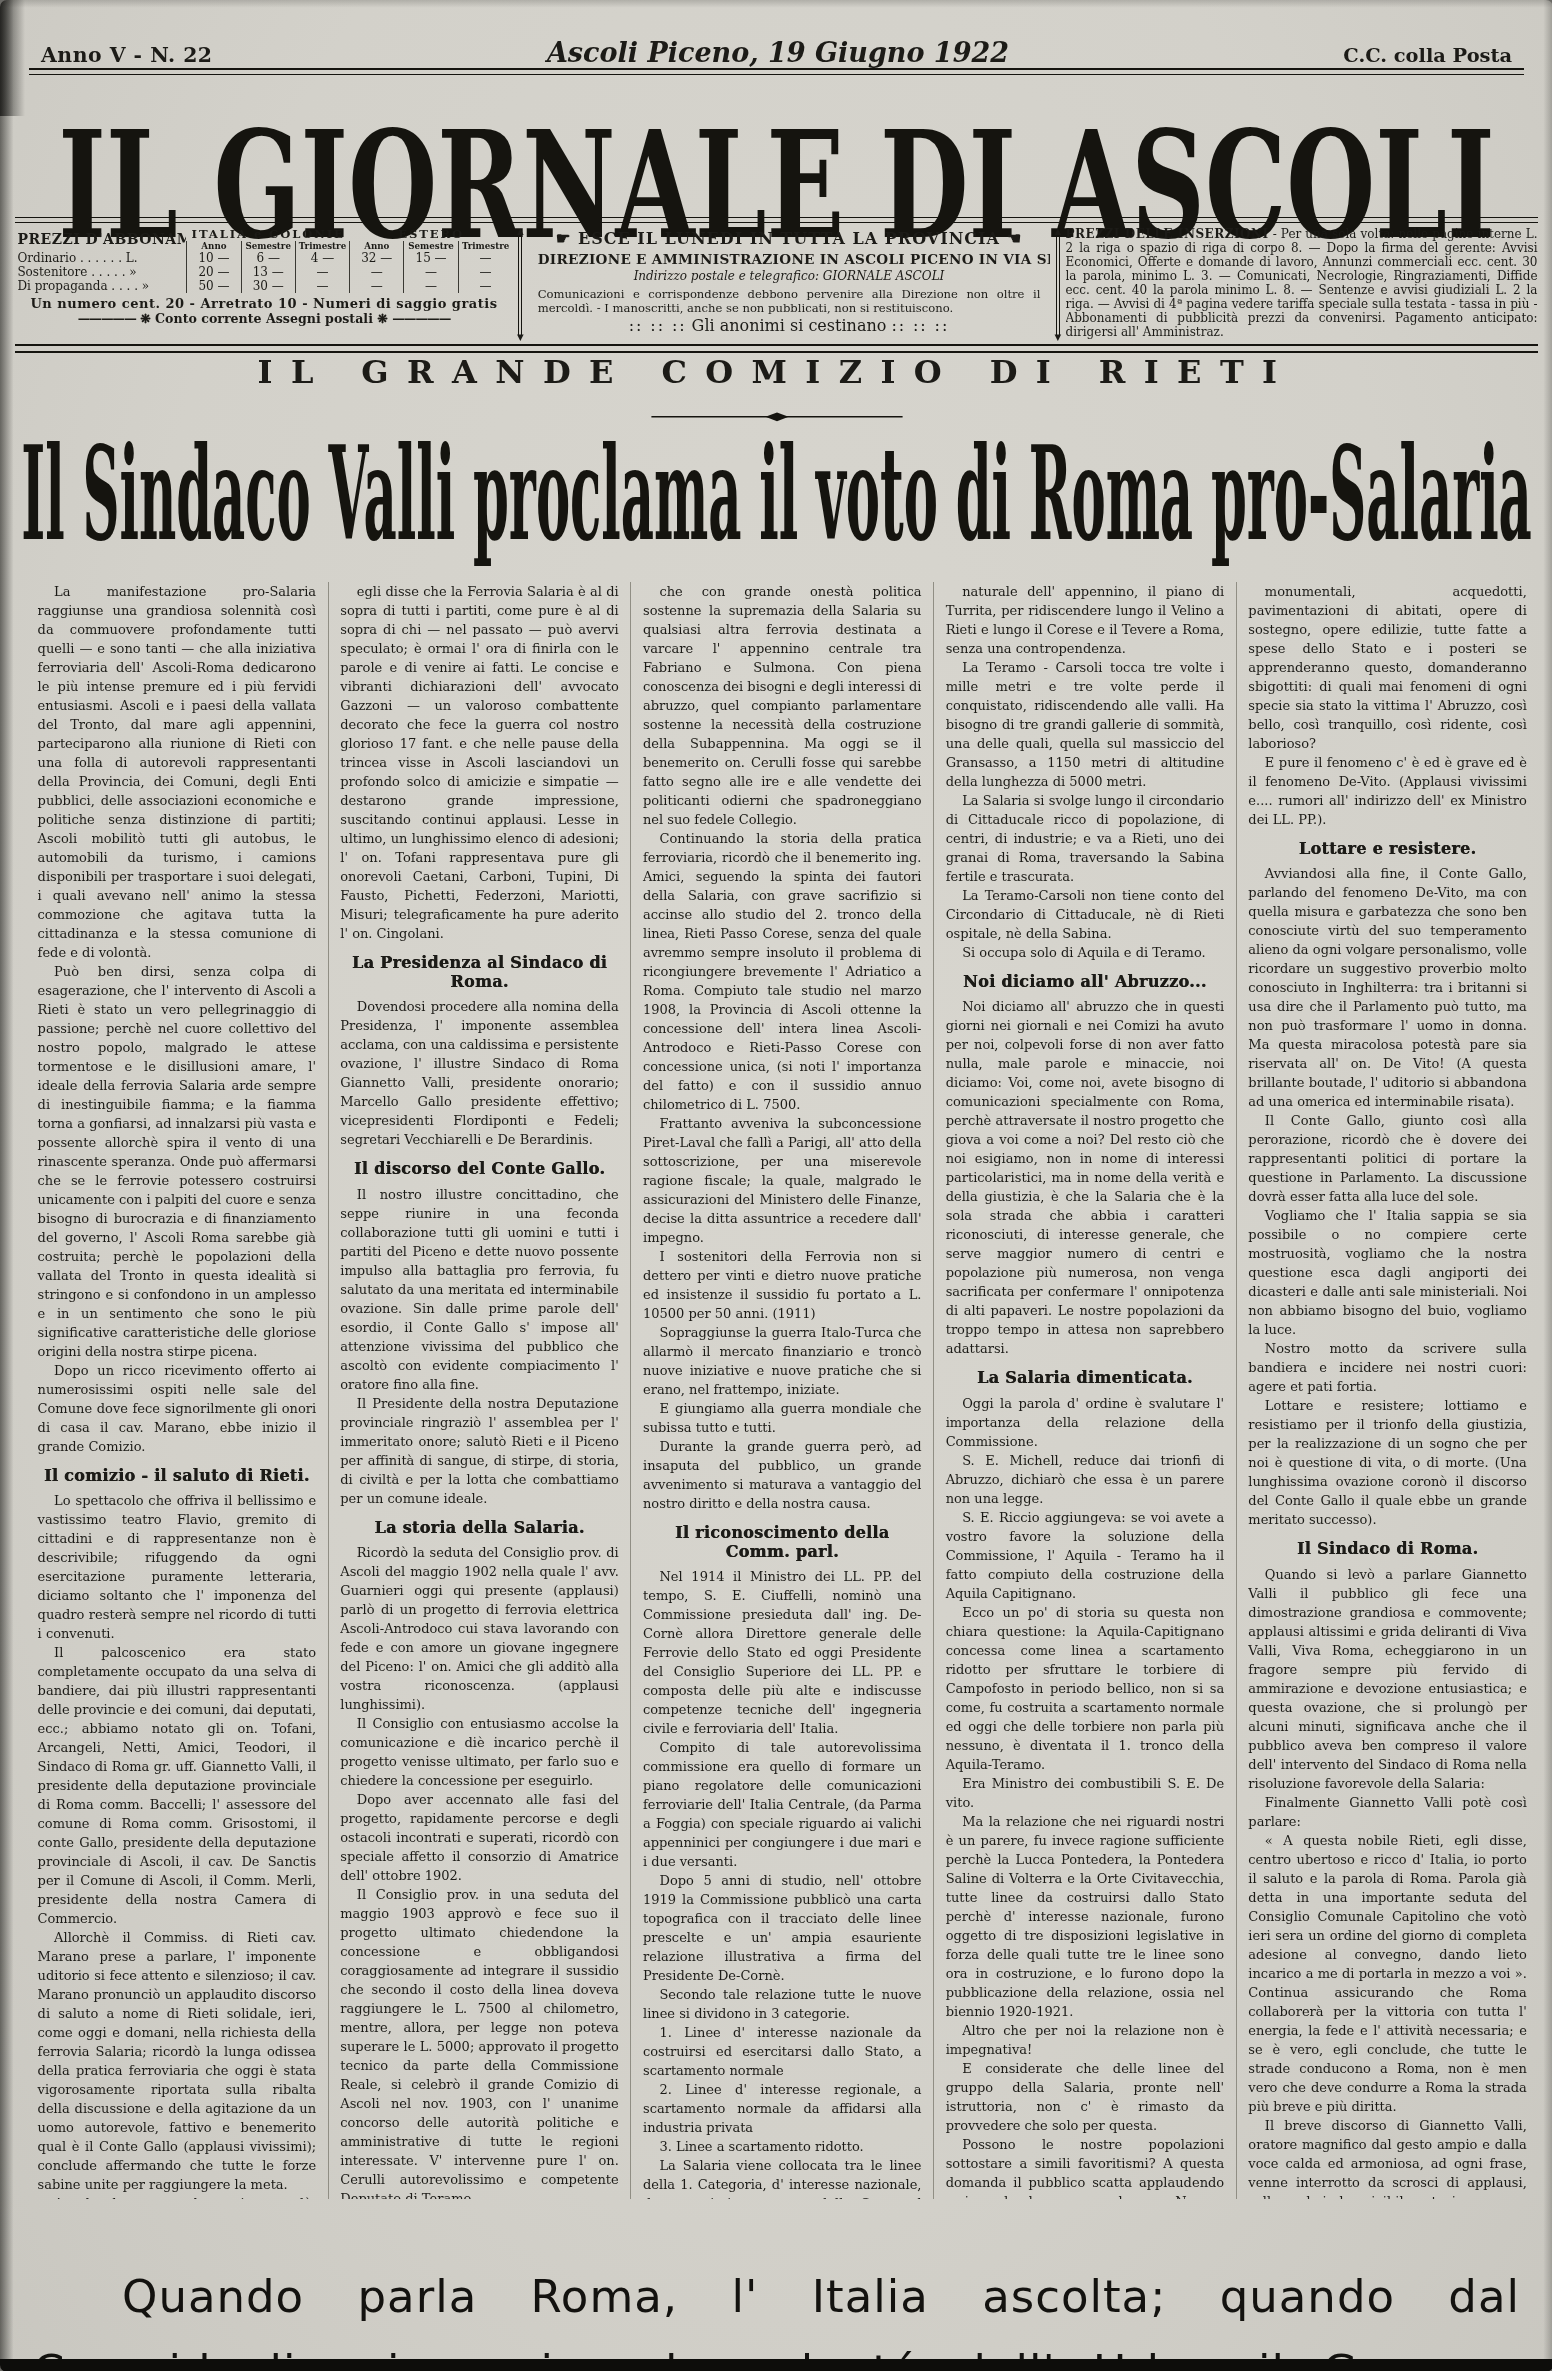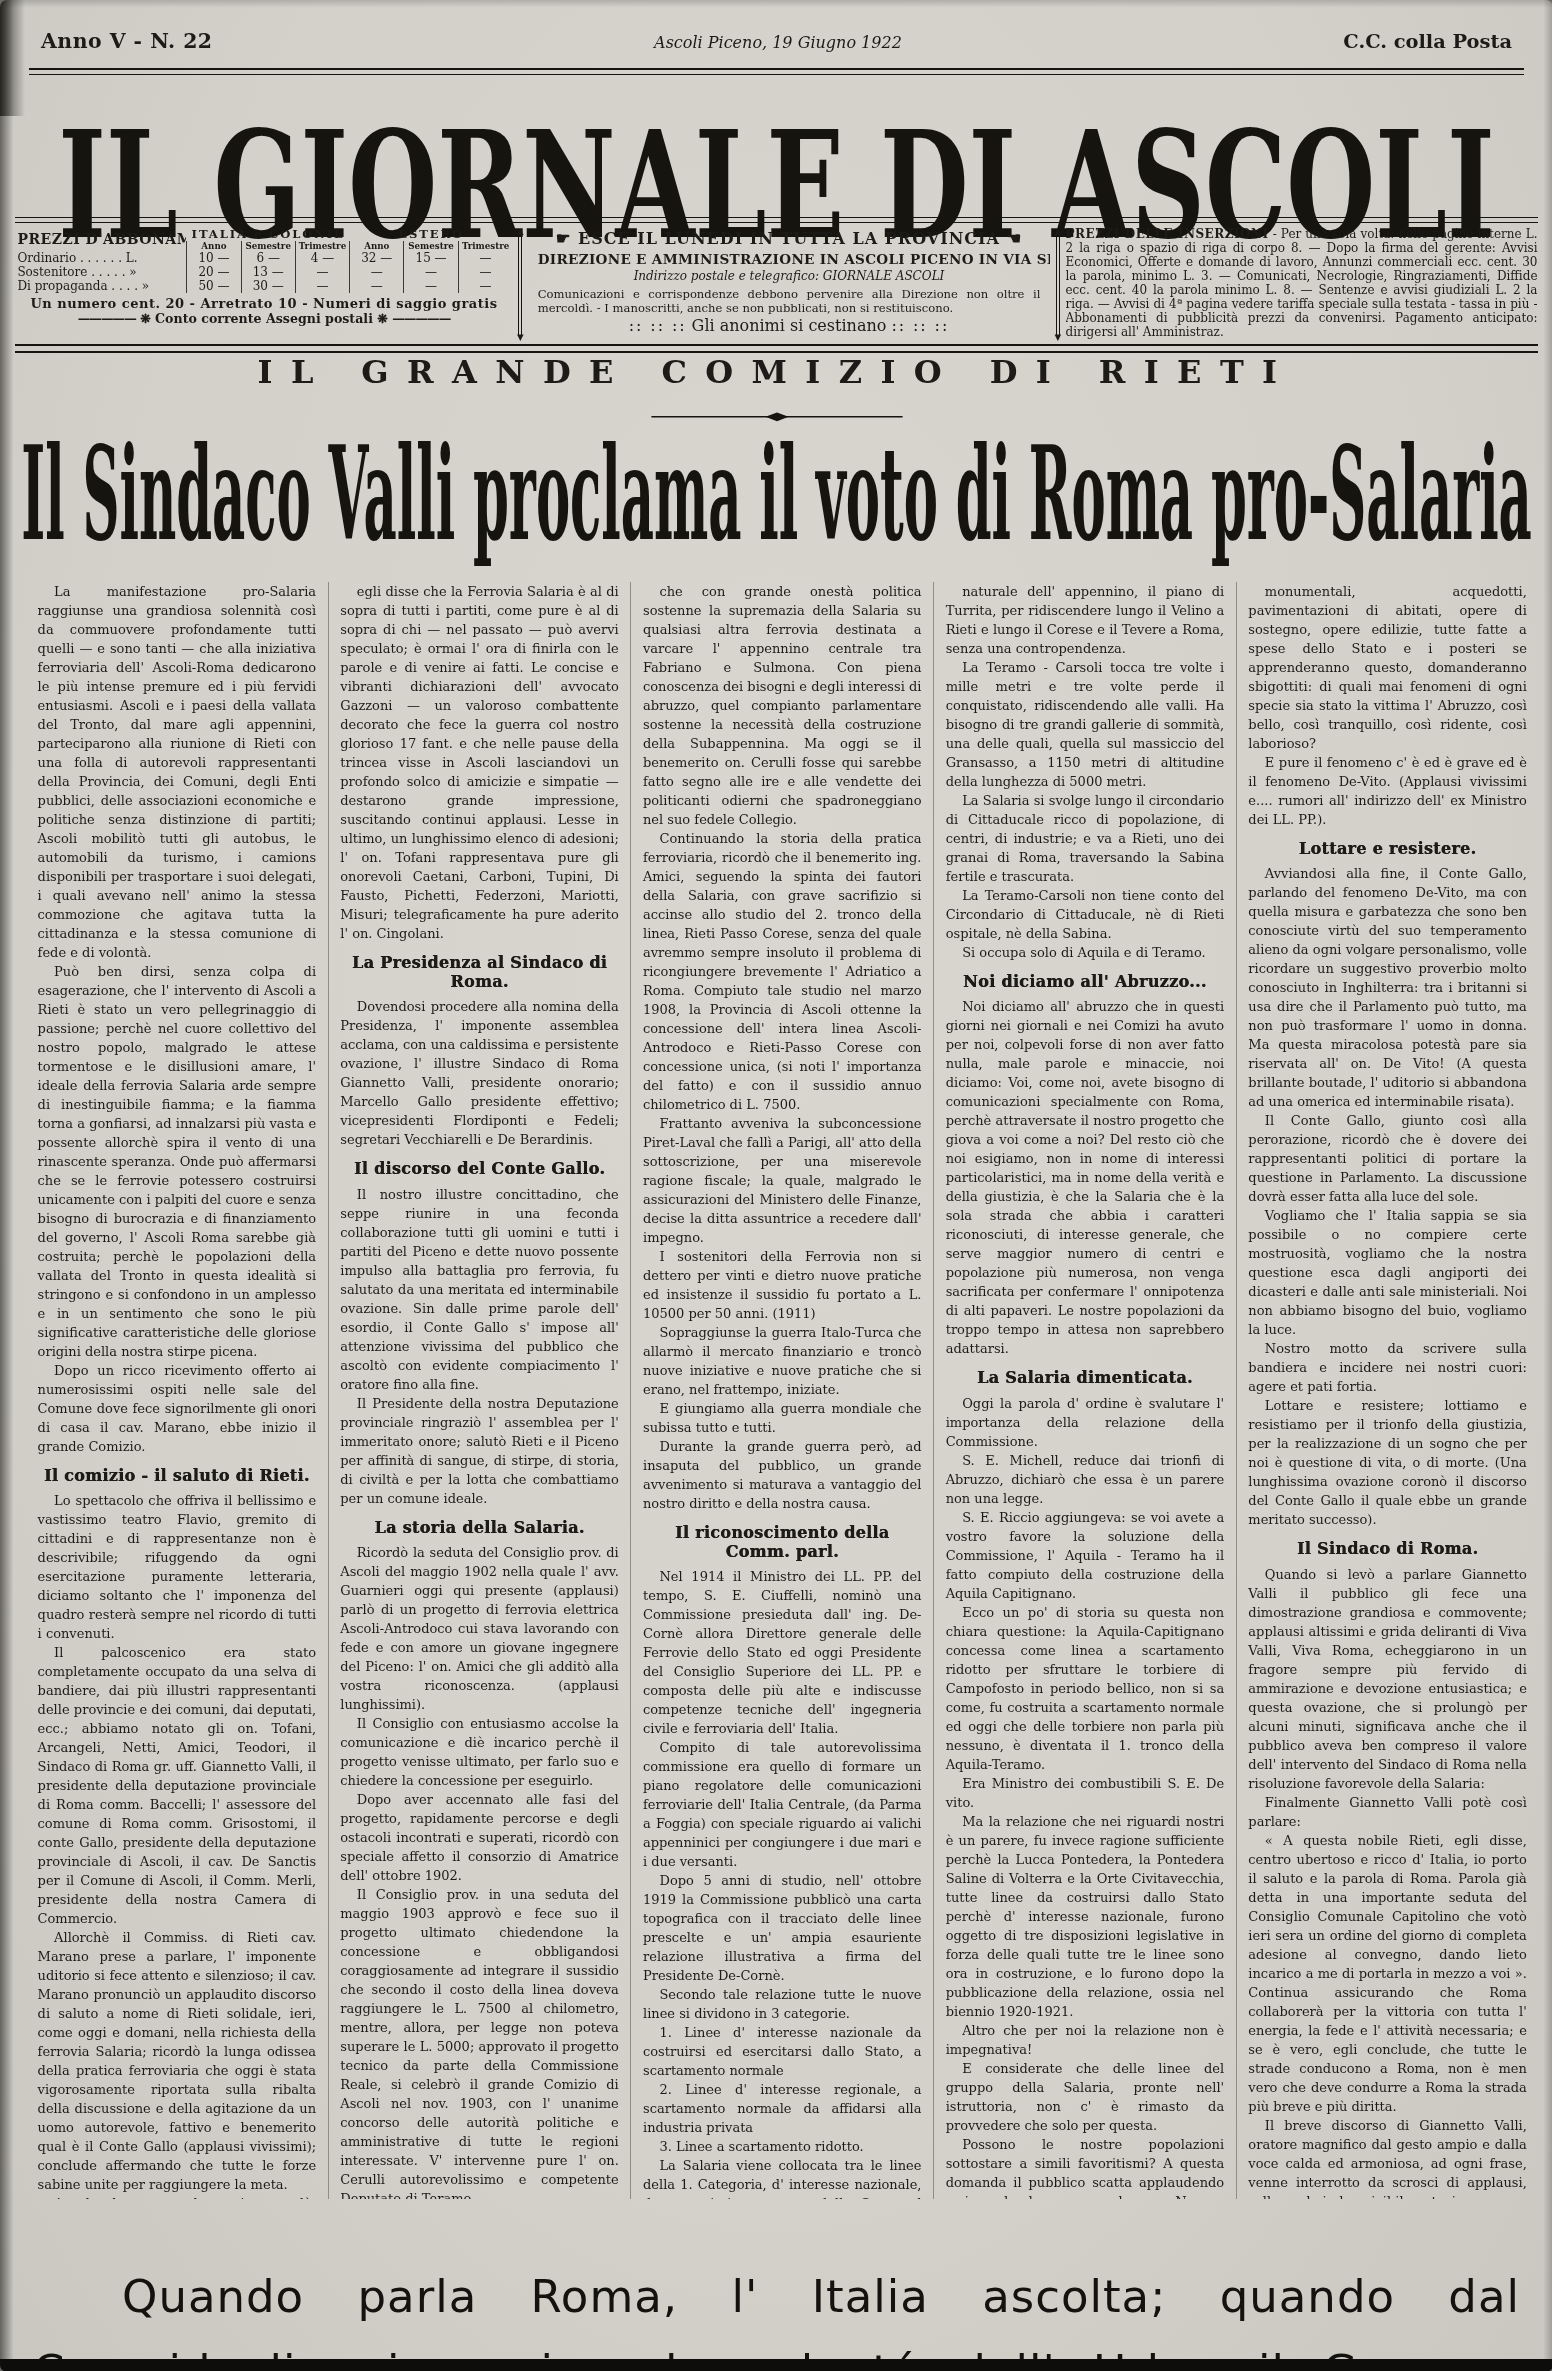--- a/index.html
+++ b/index.html
@@ -7,21 +7,21 @@
     background:
       linear-gradient(90deg, rgba(15,15,12,.55) 0px, rgba(15,15,12,0) 13.6px),
       linear-gradient(270deg, rgba(15,15,12,.25) 0px, rgba(15,15,12,0) 9.7px),
       linear-gradient(180deg, rgba(15,15,12,.18) 0px, rgba(15,15,12,0) 7.8px),
       radial-gradient(ellipse at 50% 40%, #d8d6cf 0%, #d3d1ca 60%, #c9c7c0 100%);
     color:#1c1b17;font-family:"DejaVu Serif","Liberation Serif",serif;border-radius:7px;}
   .abs{position:absolute;}
   
   .topbar{top:29px;left:41px;right:41px;display:flex;justify-content:space-between;align-items:baseline;}
   .topbar .issue{font-weight:bold;font-size:20.4px;letter-spacing:0.5px;}
-  .topbar .dateline{font-weight:normal;font-style:italic;font-size:16px;}
+  .topbar .dateline{font-weight:bold;font-style:italic;font-size:27px;margin-top:8px;}
   .topbar .postal{font-weight:bold;font-size:19.4px;}
   .rule-a{top:68px;left:29px;right:29px;height:3.9px;border-top:2.4px solid #15140f;border-bottom:1.5px solid #15140f;}
   
   .masthead{top:76px;left:0;width:1553px;height:146px;text-align:center;margin-top:38px;}
   
   .rule-b{top:217px;left:14.6px;right:14.6px;height:3.9px;border-top:1.9px solid #15140f;border-bottom:1.5px solid #15140f;}
   .rule-c{top:344px;left:14.6px;right:14.6px;height:4.9px;border-top:2.4px solid #15140f;border-bottom:2.4px solid #15140f;}
   
   .inforow{top:227px;left:15.5px;right:15.5px;height:115px;display:flex;align-items:stretch;}
   .infobox{overflow:hidden;}

